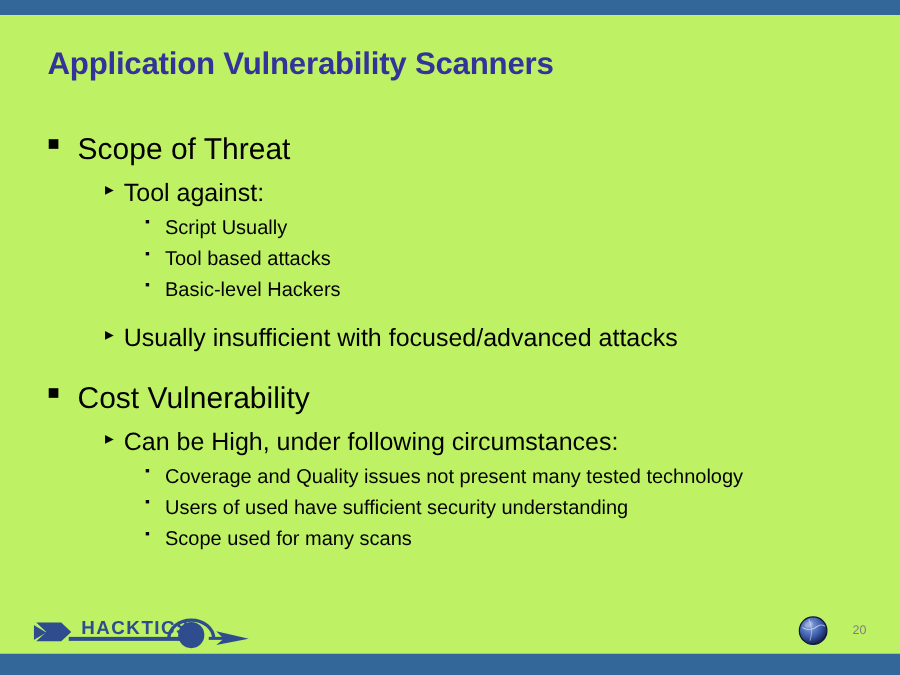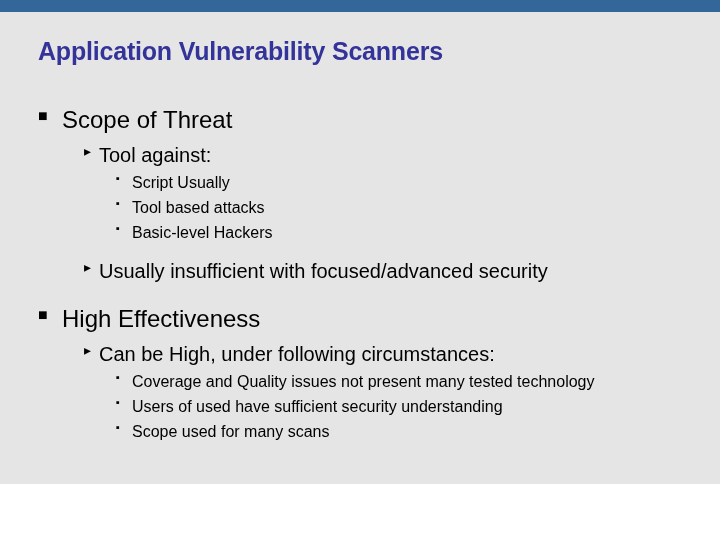--- a/index.html
+++ b/index.html
@@ -6,22 +6,22 @@
     margin: 0;
     padding: 0;
     background: #ffffff;
   }
   body {
     font-family: "Liberation Sans", sans-serif;
   }
   #slide {
     position: relative;
     width: 720px;
-    height: 484px;
-    background: #e5e5e5;
+    height: 540px;
+    background: #bef264;
     overflow: hidden;
   }
   
   .top-bar {
     position: absolute;
     left: 0; top: 0;
     width: 720px; height: 12px;
     background: #336699;
   }
   .bottom-bar {
@@ -178,26 +178,26 @@
       <span class="bullet-text">Tool based attacks</span>
     </div>
 
     <div class="bullet-row lvl3 gap-after-l3">
       <span class="bullet-mark">▪</span>
       <span class="bullet-text">Basic-level Hackers</span>
     </div>
 
     <div class="bullet-row lvl2 sub-gap">
       <span class="bullet-mark">▸</span>
-      <span class="bullet-text">Usually insufficient with focused/advanced security</span>
+      <span class="bullet-text">Usually insufficient with focused/advanced attacks</span>
     </div>
 
     <div class="bullet-row lvl1 section-gap">
       <span class="bullet-mark">■</span>
-      <span class="bullet-text">High Effectiveness</span>
+      <span class="bullet-text">Cost Vulnerability</span>
     </div>
 
     <div class="bullet-row lvl2">
       <span class="bullet-mark">▸</span>
       <span class="bullet-text">Can be High, under following circumstances:</span>
     </div>
 
     <div class="bullet-row lvl3">
       <span class="bullet-mark">▪</span>
       <span class="bullet-text">Coverage and Quality issues not present many tested technology</span>

